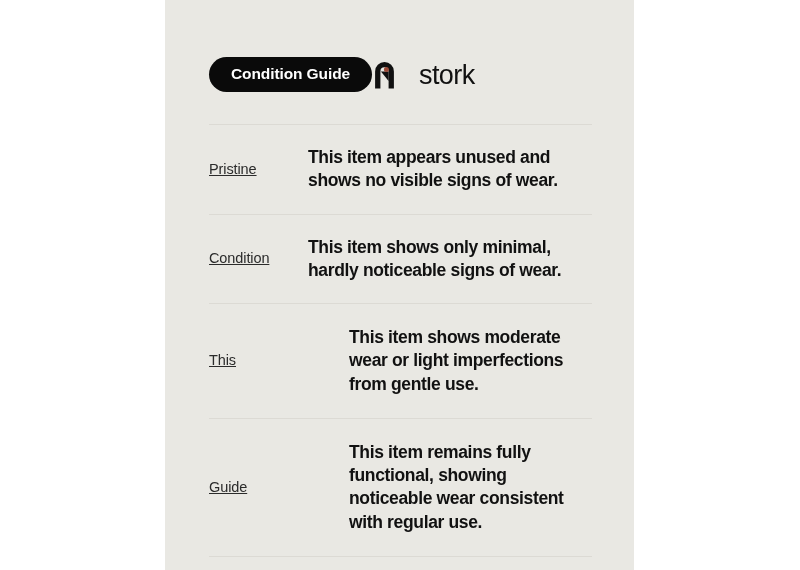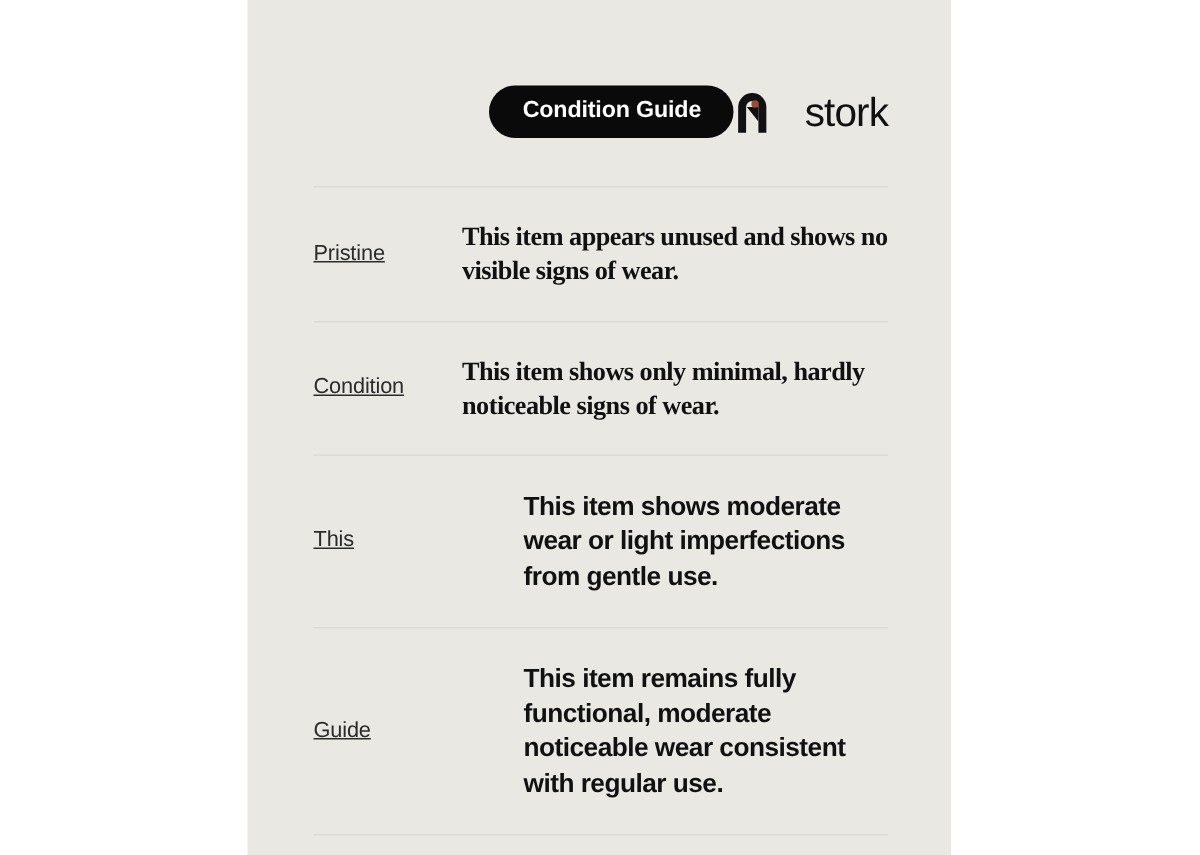--- a/index.html
+++ b/index.html
@@ -35,21 +35,21 @@
 
   
   .card-header {
     position: absolute;
     left: 44px;
     top: 48px;
     width: 383px;
     height: 52px;
     display: flex;
     align-items: center;
-    justify-content: flex-end;
+    justify-content: flex-start;
   }
 
   .pill {
     display: inline-flex;
     align-items: center;
     justify-content: center;
     height: 35px;
     padding: 0 22px;
     background: #0a0a0a;
     color: #ffffff;
@@ -121,21 +121,21 @@
     font-size: 17.5px;
     font-weight: bold;
     color: #111111;
     line-height: 1.33;
     letter-spacing: -0.35px;
     padding: 18px 0 18px 0;
     box-sizing: border-box;
   }
 
   
-  .guide-row[data-rows="2"] .row-desc { padding: 21px 0 21px 0; font-family: Liberation Serif, serif; }
+  .guide-row[data-rows="2"] .row-desc { padding: 21px 0 21px 0; }
   .guide-row[data-rows="3"] .row-desc { padding: 22px 0 22px 0; margin-left: 41px; }
 </style>
 </head>
 <body>
 
 <div id="page">
 
   <div class="card">
 
     <div class="card-header">
@@ -165,20 +165,20 @@
         <div class="row-desc">This item shows only minimal, hardly noticeable signs of wear.</div>
       </div>
 
       <div class="guide-row" data-rows="3">
         <div class="row-label">This</div>
         <div class="row-desc">This item shows moderate wear or light imperfections from gentle use.</div>
       </div>
 
       <div class="guide-row" data-rows="3">
         <div class="row-label">Guide</div>
-        <div class="row-desc">This item remains fully functional, moderate noticeable wear consistent with regular use.</div>
+        <div class="row-desc">This item remains fully functional, showing noticeable wear consistent with regular use.</div>
       </div>
 
     </div>
 
   </div>
 
 </div>
 
 </body></html>

